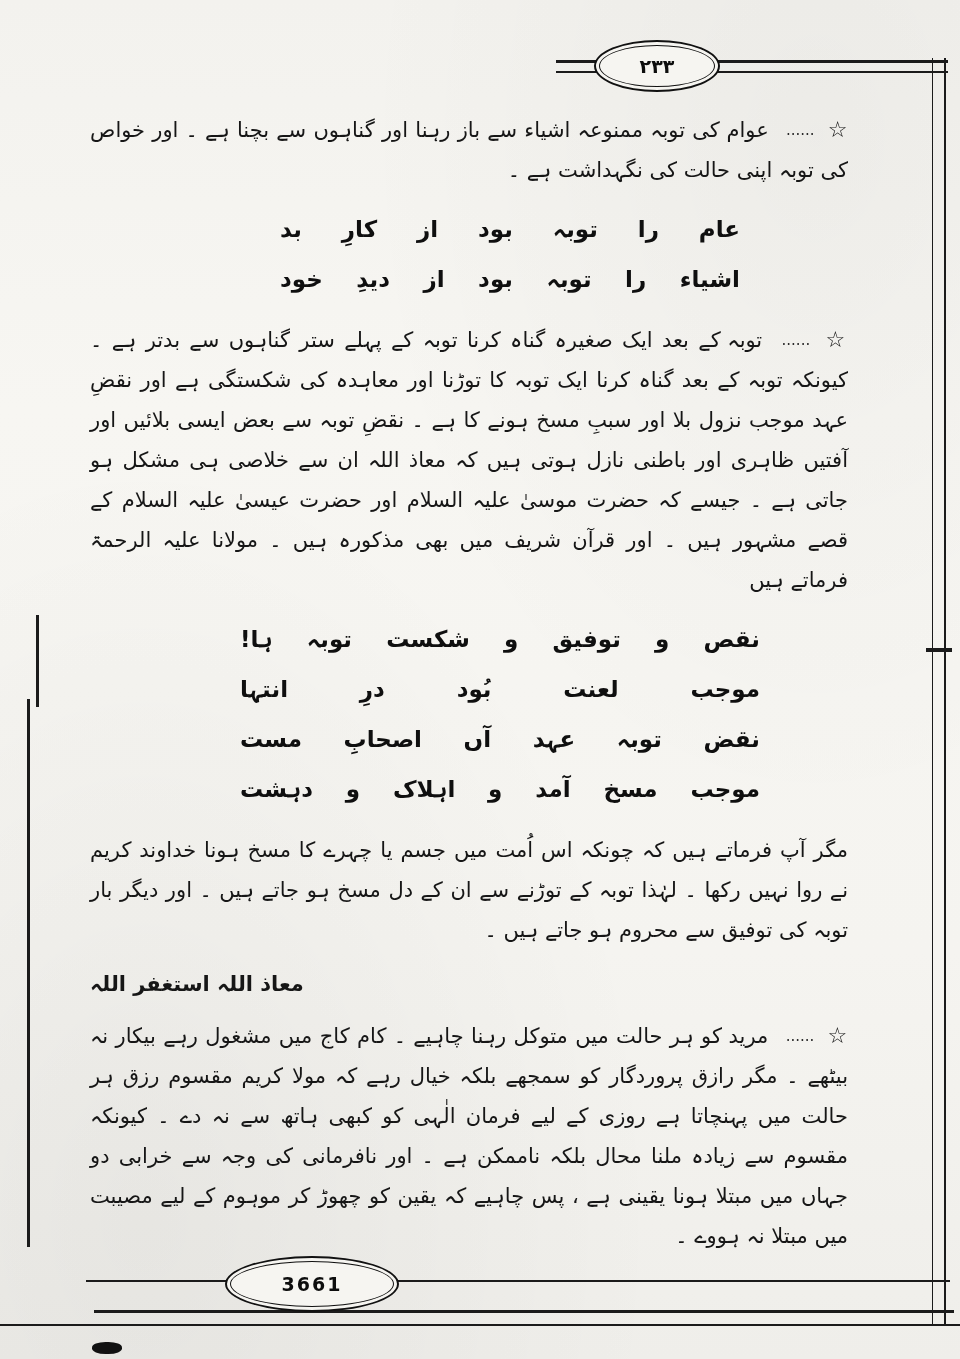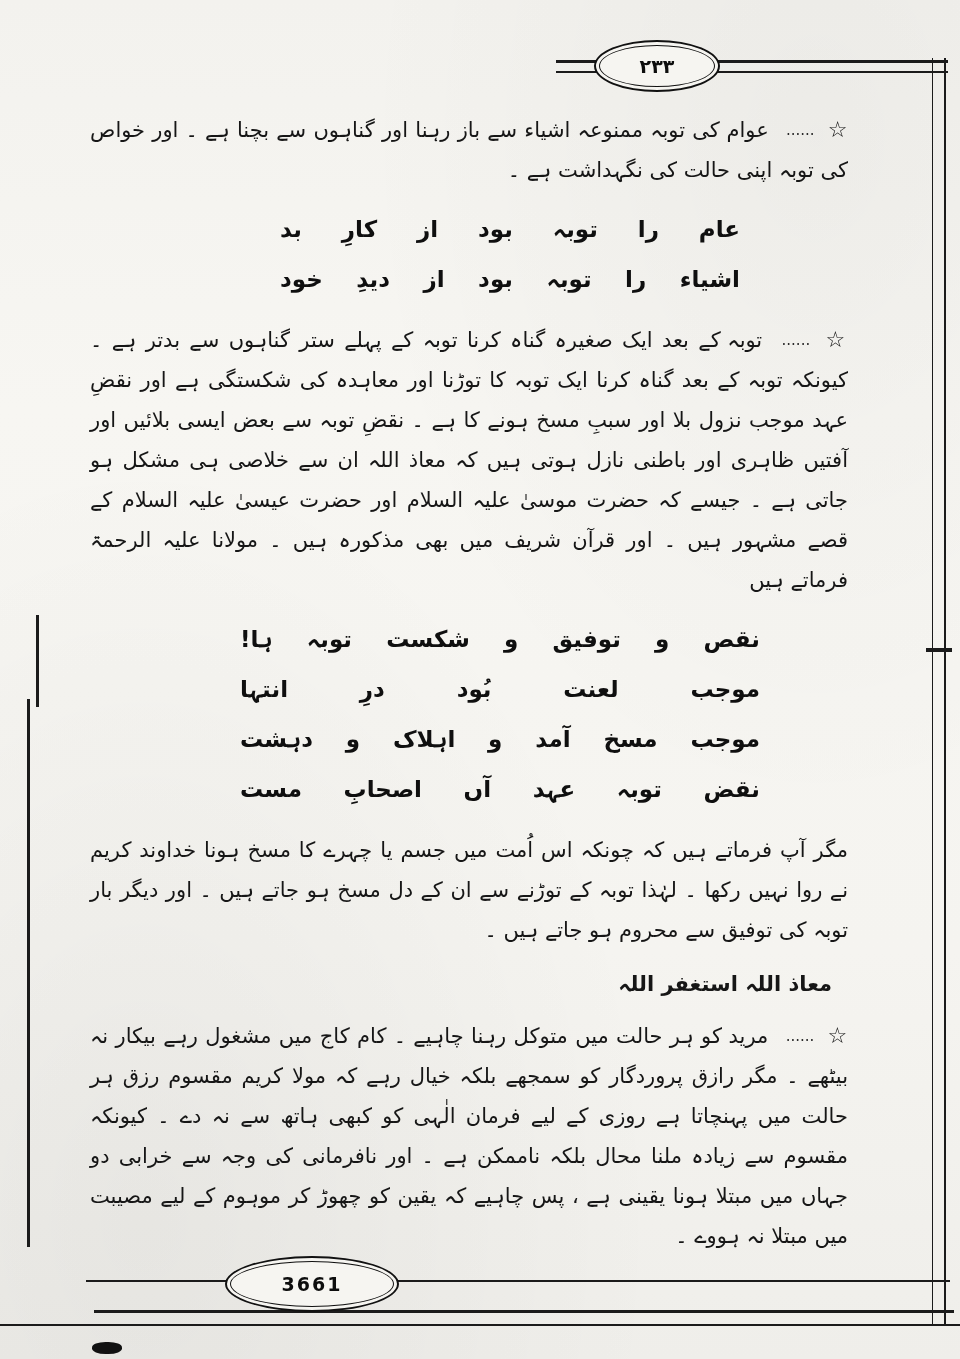--- a/index.html
+++ b/index.html
@@ -53,21 +53,21 @@
     font-size:21px;line-height:40px;
     text-align:justify;
   }
   .para{margin:0 0 14px 0;text-align:justify;-moz-text-align-last:right;text-align-last:right;}
   .para .star{font-size:22px;color:#111;margin-left:2px;}
   .para .dots{font-size:15px;letter-spacing:2px;color:#2a2a2a;margin:0 4px 0 10px;vertical-align:2px;}
   .couplet{margin:12px auto 16px;font-weight:bold;font-size:23px;line-height:50px;color:#0f0f0f;}
   .couplet1{width:460px;margin-left:auto;margin-right:108px;}
   .couplet2{width:520px;margin-left:auto;margin-right:88px;}
   .cline{text-align:justify;-moz-text-align-last:justify;text-align-last:justify;}
-  .istighfar{margin:4px 16px 12px 0;font-weight:bold;text-align:right;}
+  .istighfar{margin:4px 8px 12px 0;font-weight:bold;text-align:left;}
 </style>
 </head>
 <body>
 
 <div class="page">
 
   <div class="rule top-rule-a"></div>
   <div class="rule top-rule-b"></div>
   <div class="cartouche top-cartouche">
     <div class="cartouche-inner">
@@ -97,22 +97,22 @@
 
     <p class="para">
       <span class="star">☆</span>
       <span class="dots">......</span>
       <span>توبہ کے بعد ایک صغیرہ گناہ کرنا توبہ کے پہلے ستر گناہوں سے بدتر ہے ۔ کیونکہ توبہ کے بعد گناہ کرنا ایک توبہ کا توڑنا اور معاہدہ کی شکستگی ہے اور نقضِ عہد موجب نزول بلا اور سببِ مسخ ہونے کا ہے ۔ نقضِ توبہ سے بعض ایسی بلائیں اور آفتیں ظاہری اور باطنی نازل ہوتی ہیں کہ معاذ اللہ ان سے خلاصی ہی مشکل ہو جاتی ہے ۔ جیسے کہ حضرت موسیٰ علیہ السلام اور حضرت عیسیٰ علیہ السلام کے قصے مشہور ہیں ۔ اور قرآن شریف میں بھی مذکورہ ہیں ۔ مولانا علیہ الرحمۃ فرماتے ہیں</span>
     </p>
 
     <div class="couplet couplet2">
       <div class="cline">نقص و توفیق و شکست توبہ ہا!</div>
       <div class="cline">موجب لعنت بُود درِ انتہا</div>
+      <div class="cline">نقض توبہ عہد آں اصحابِ مست</div>
       <div class="cline">موجب مسخ آمد و اہلاک و دہشت</div>
-      <div class="cline">نقض توبہ عہد آں اصحابِ مست</div>
     </div>
 
     <p class="para">
       <span>مگر آپ فرماتے ہیں کہ چونکہ اس اُمت میں جسم یا چہرے کا مسخ ہونا خداوند کریم نے روا نہیں رکھا ۔ لہٰذا توبہ کے توڑنے سے ان کے دل مسخ ہو جاتے ہیں ۔ اور دیگر بار توبہ کی توفیق سے محروم ہو جاتے ہیں ۔</span>
     </p>
 
     <p class="istighfar">معاذ اللہ استغفر اللہ</p>
 
     <p class="para">
       <span class="star">☆</span>

